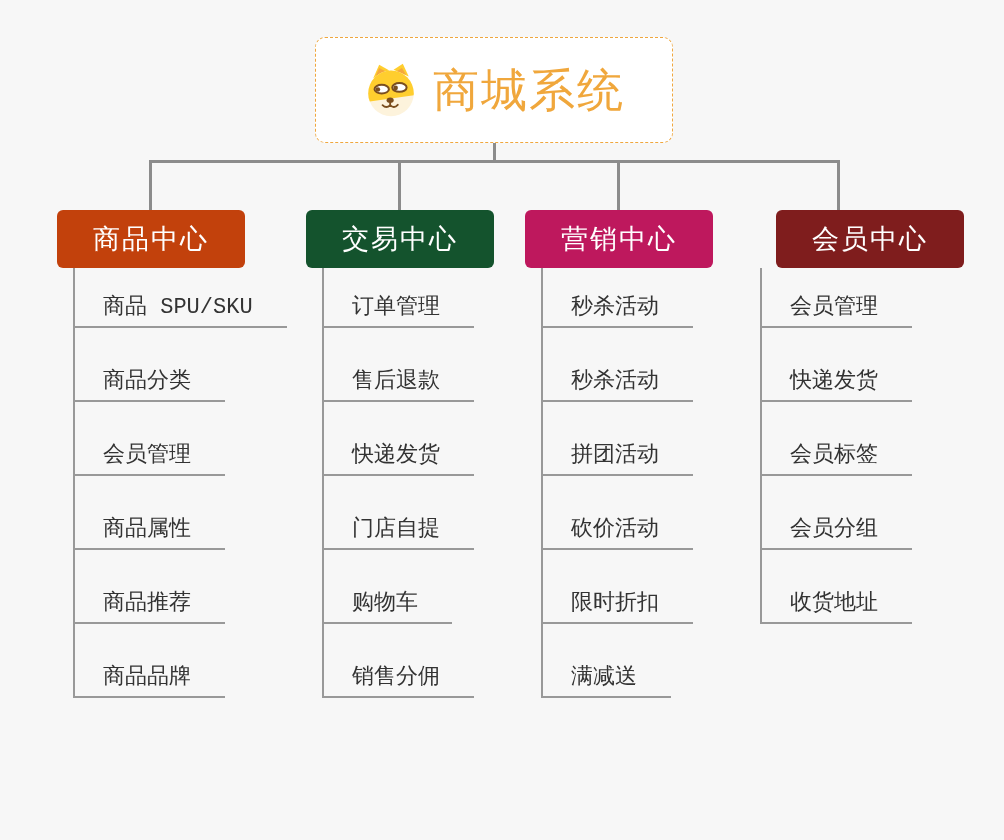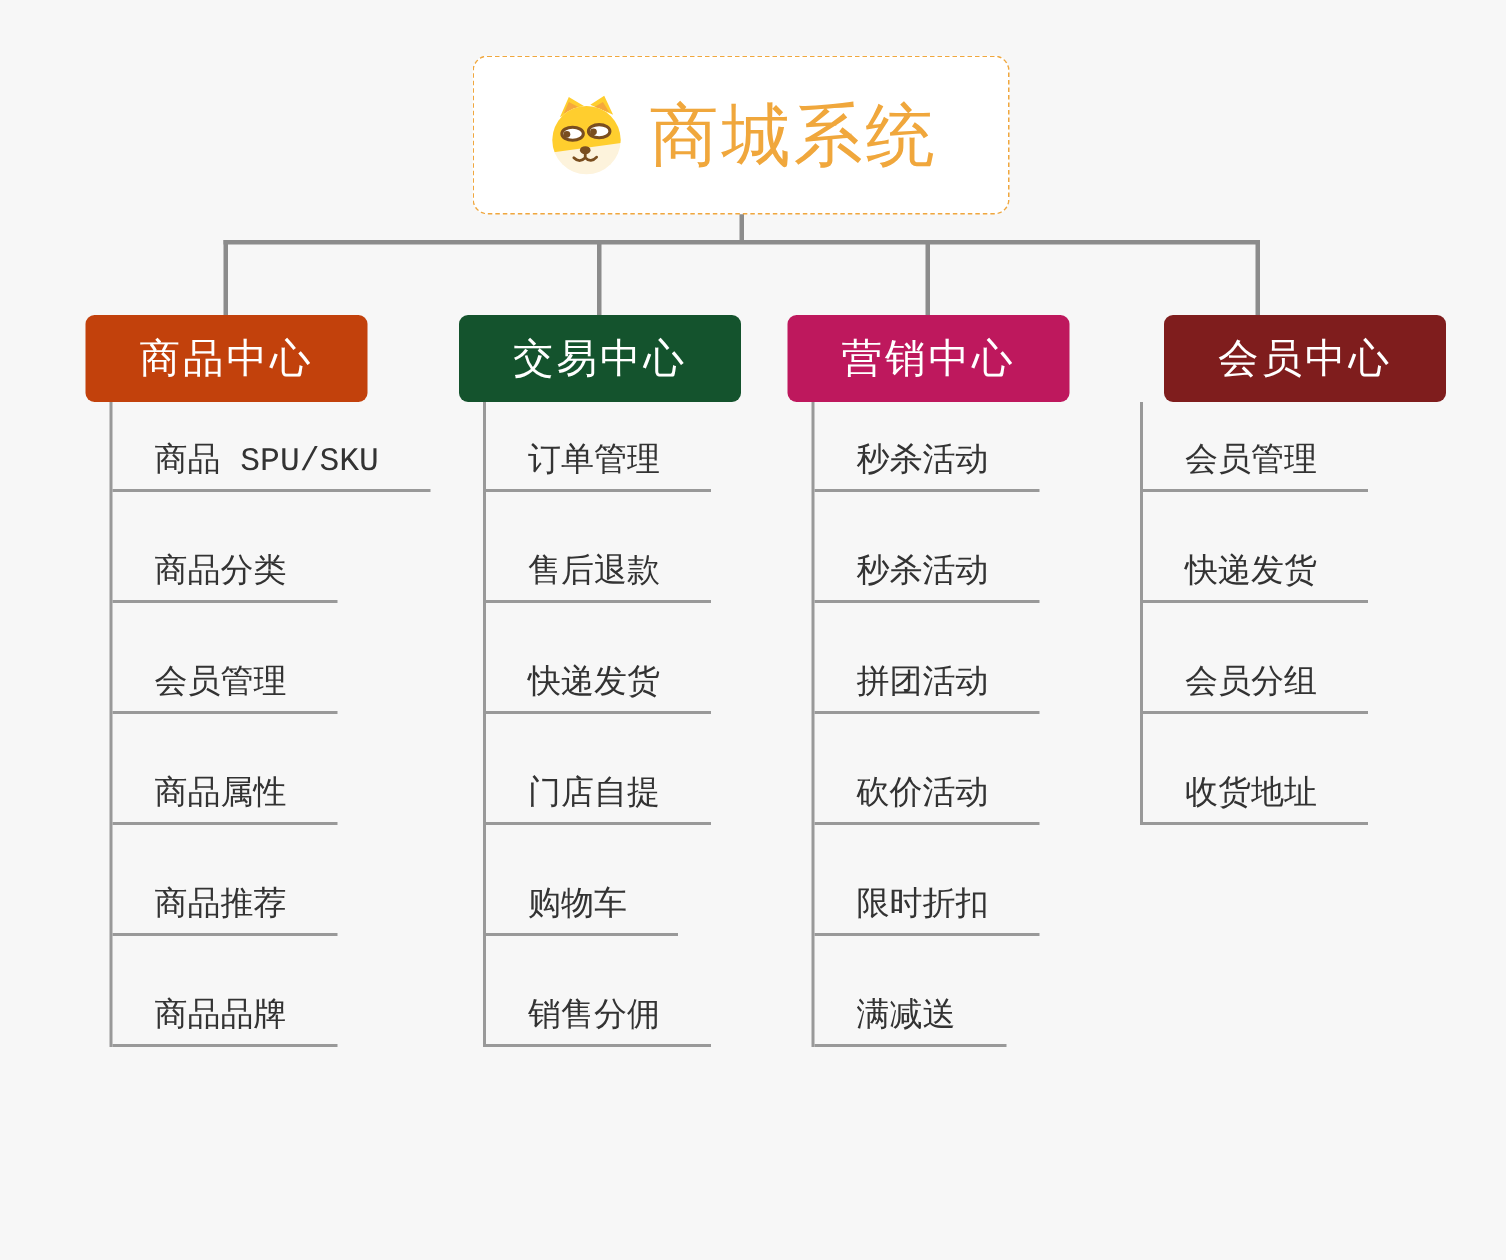--- a/index.html
+++ b/index.html
@@ -120,18 +120,19 @@
       <div class="item">限时折扣</div>
       <div class="item">满减送</div>
     </div>
   </div>
 
   <div class="branch b3">
     <div class="bhead" style="background: #7f1d1d; margin-left: 32px;">会员中心</div>
     <div class="items">
       <div class="item">会员管理</div>
       <div class="item">快递发货</div>
+      <div class="item">会员标签</div>
       <div class="item">会员分组</div>
       <div class="item">收货地址</div>
     </div>
   </div>
 
 </div>
 
 </body></html>

